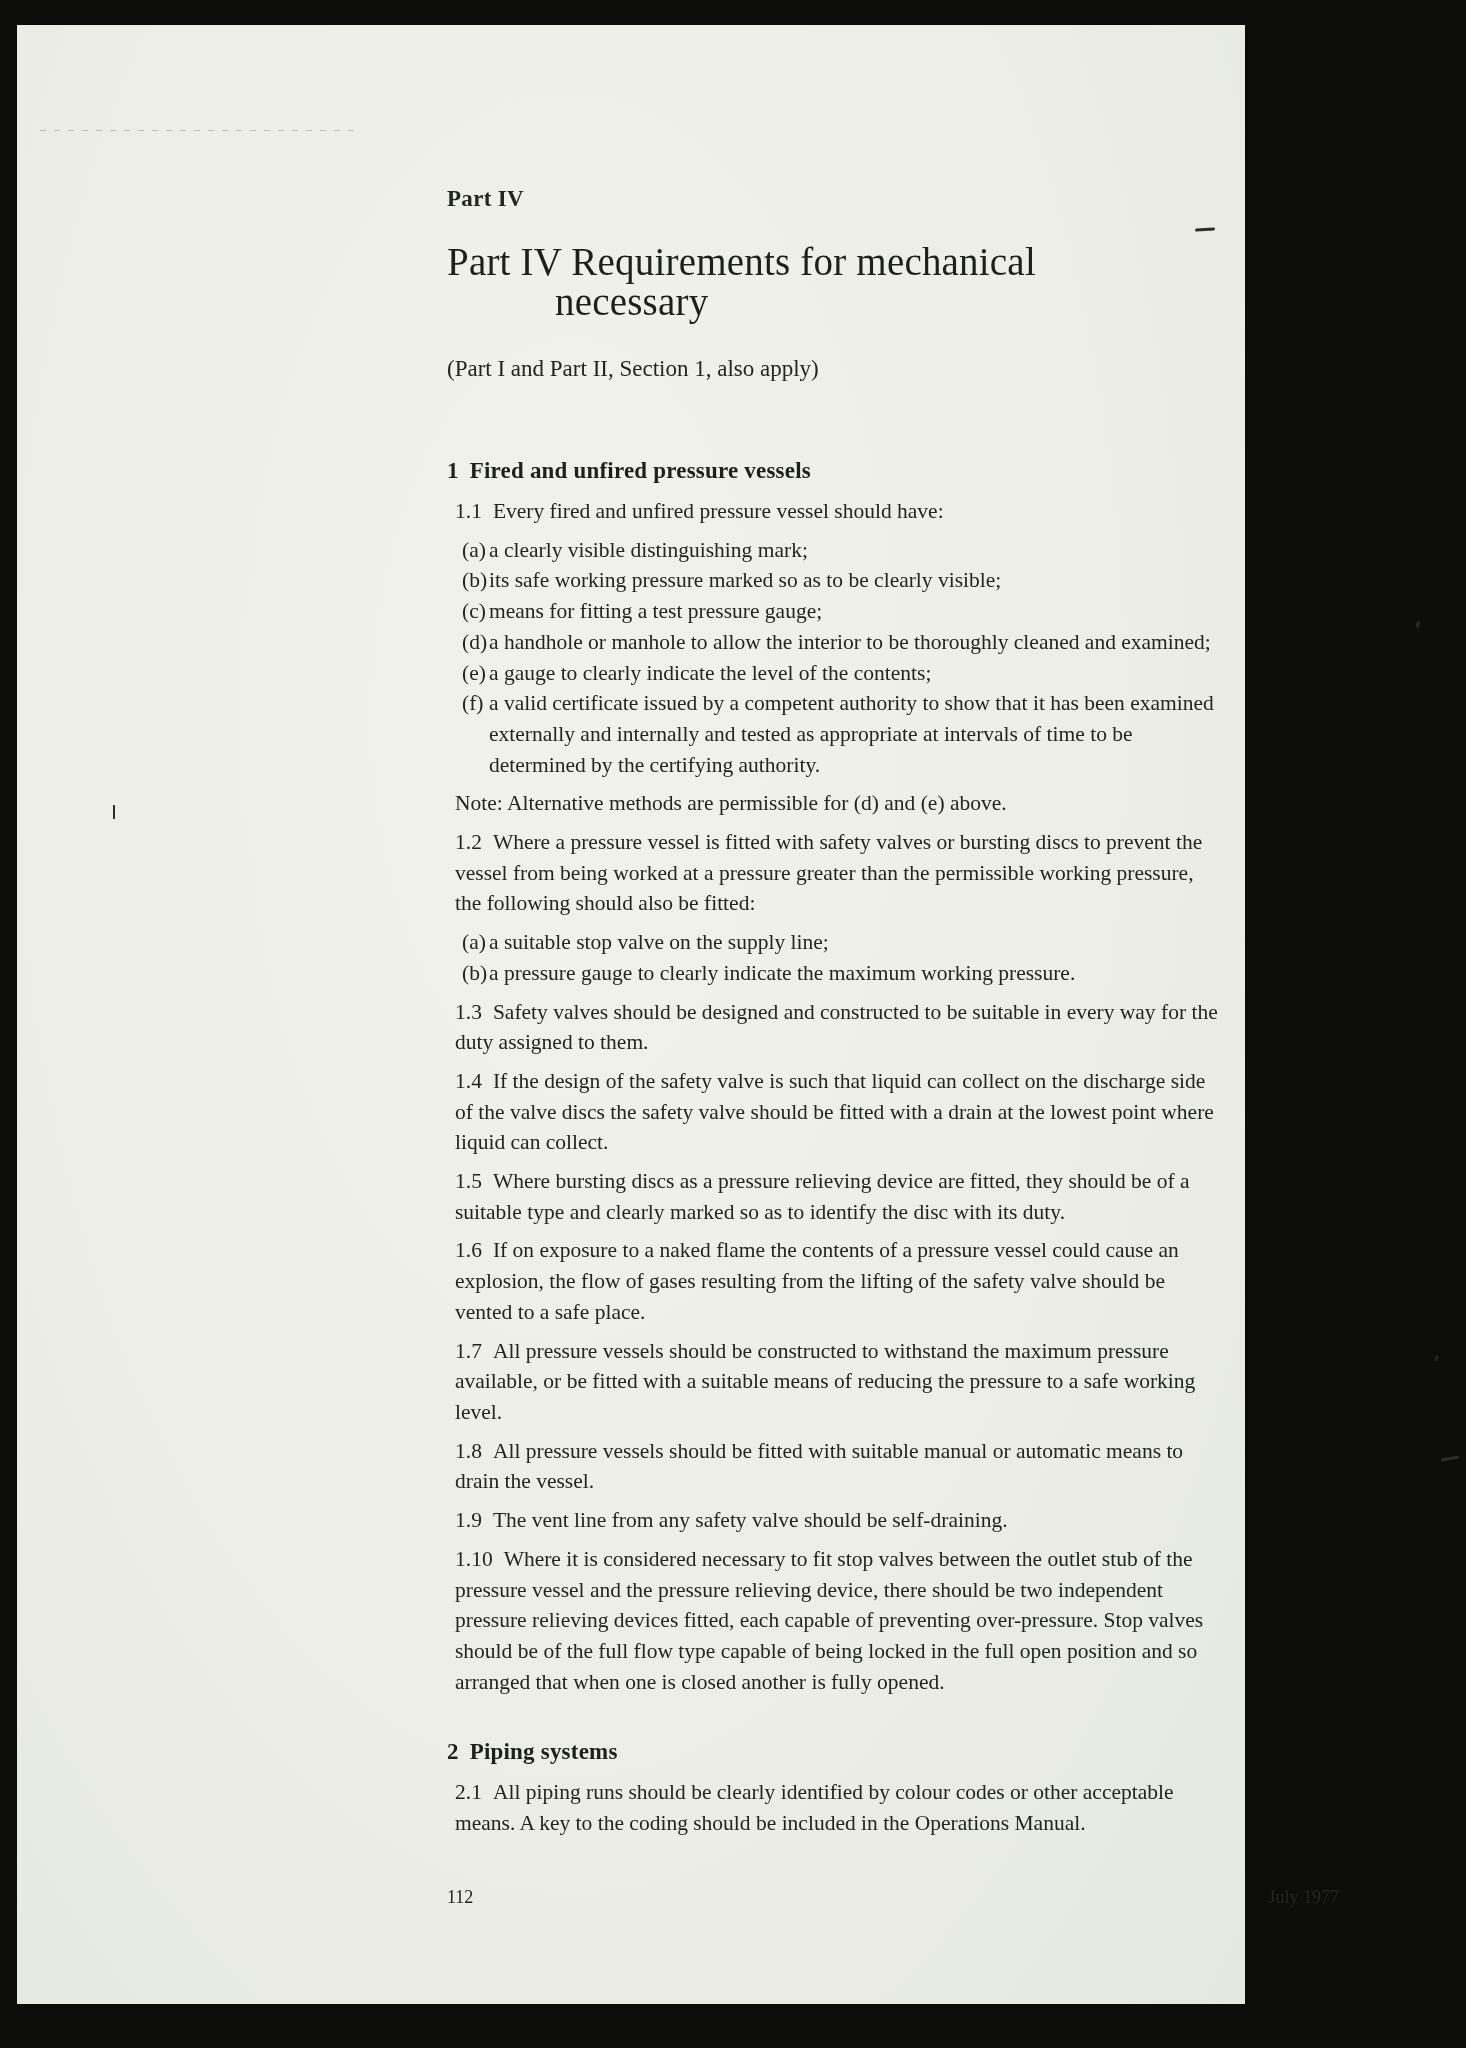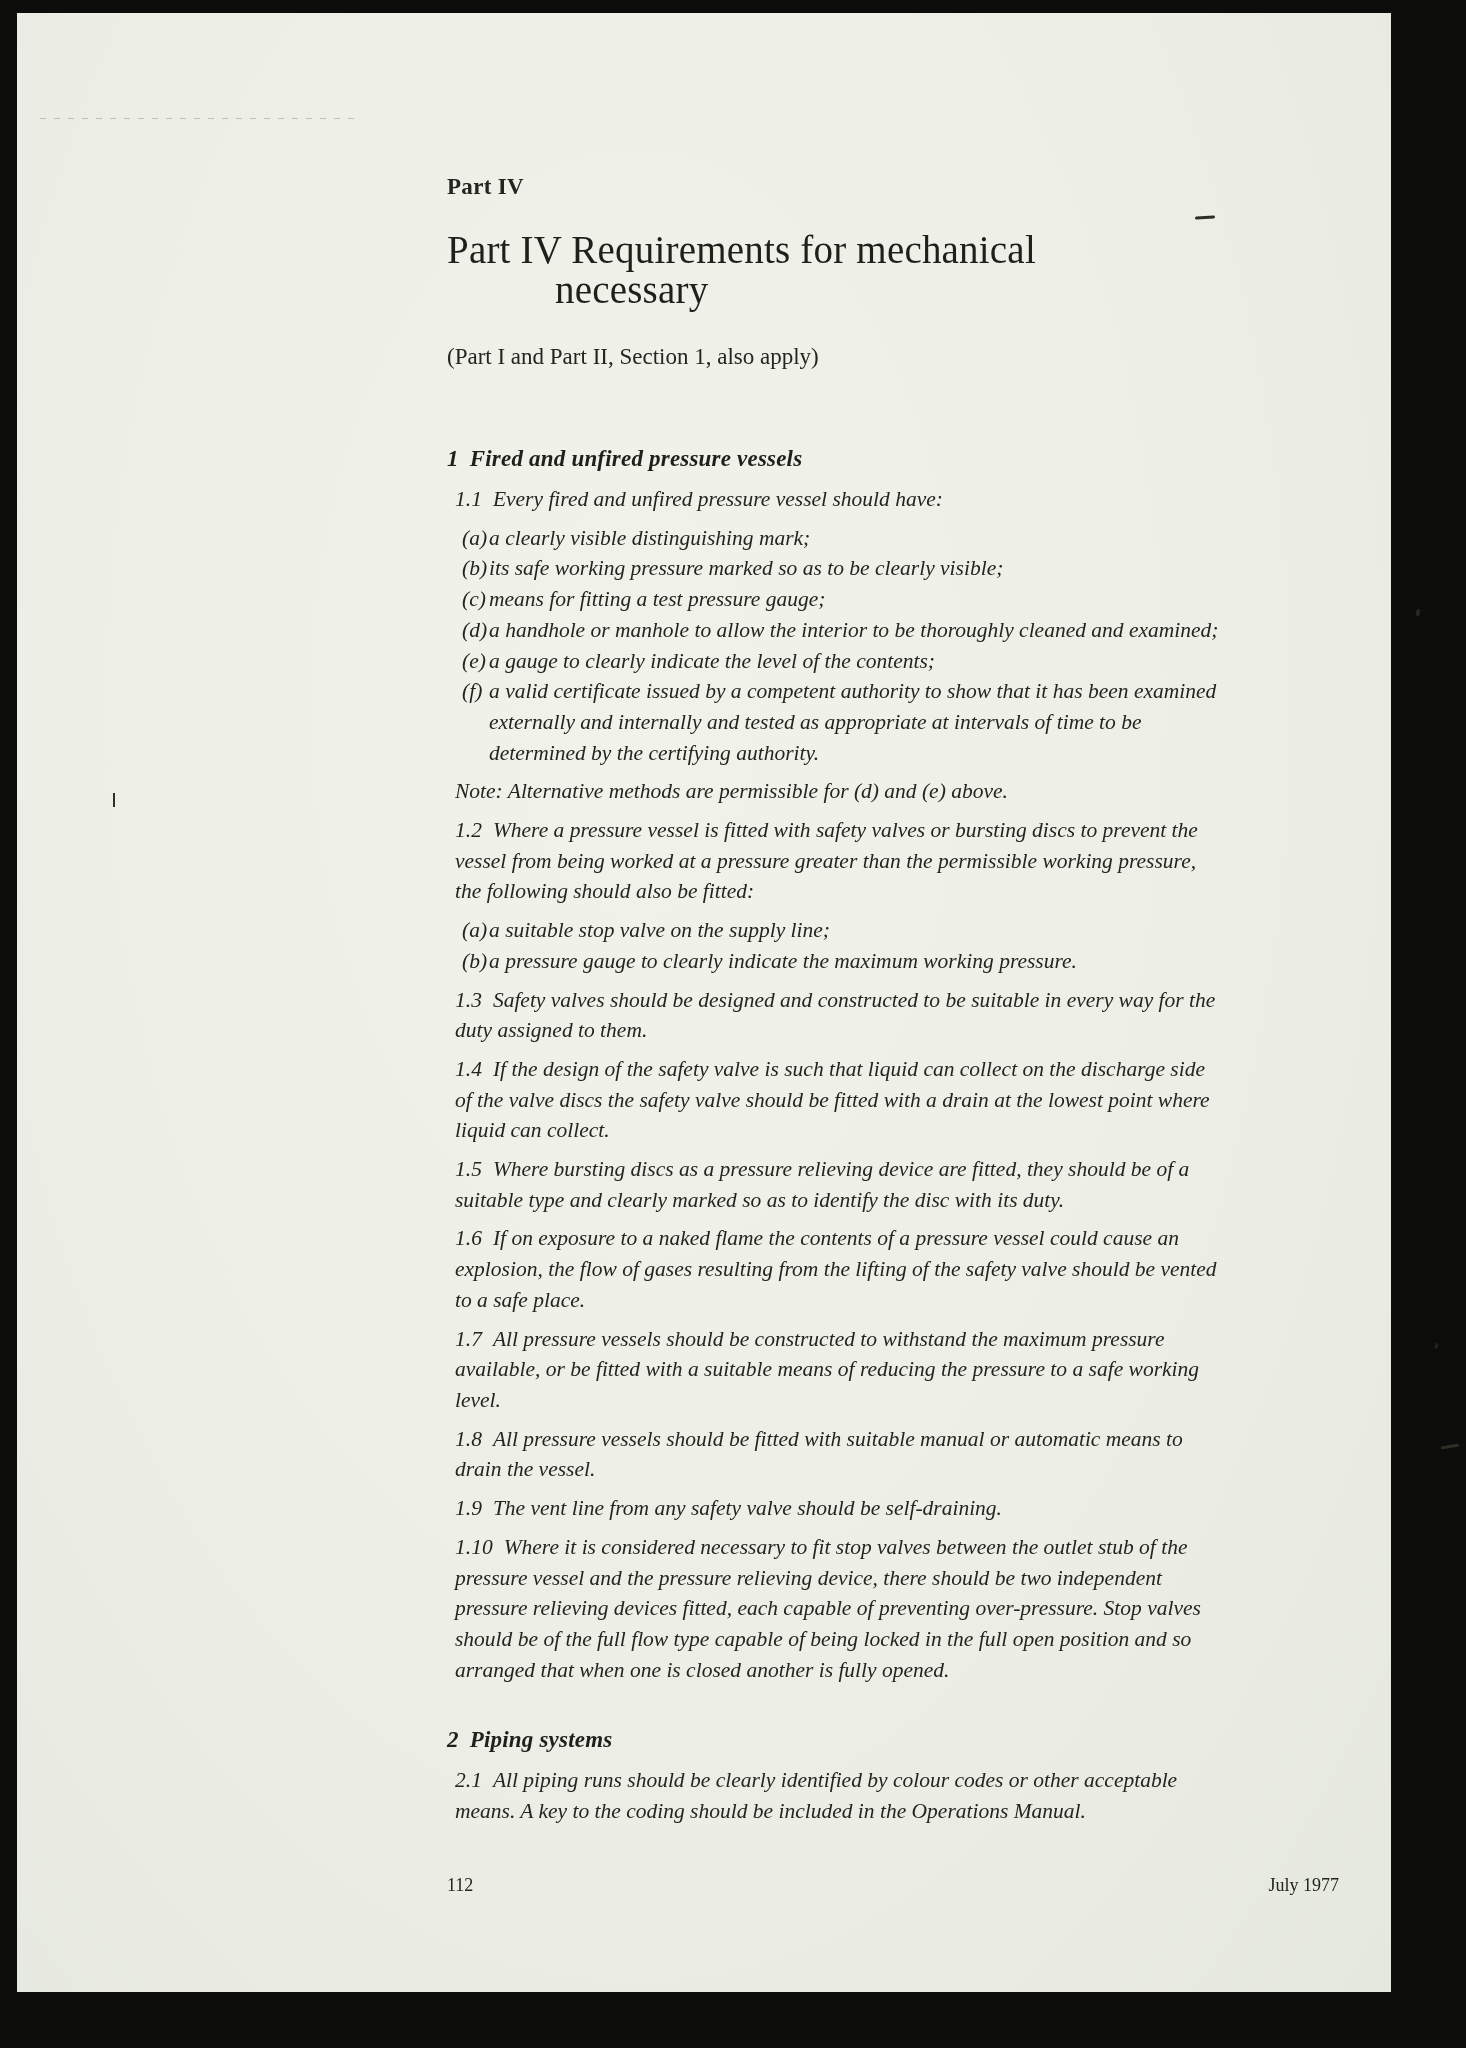--- a/index.html
+++ b/index.html
@@ -6,22 +6,22 @@
   html, body { margin: 0; padding: 0; }
   body {
     width: 1466px; height: 2048px;
     position: relative;
     background: #0c0d0a;
     overflow: hidden;
     font-family: "Liberation Serif", "DejaVu Serif", serif;
   }
   .paper {
     position: absolute;
-    left: 17px; top: 13px;
-    width: 1374px; height: 1979px;
+    left: 17px; top: 25px;
+    width: 1228px; height: 1979px;
     background: radial-gradient(ellipse at 45% 35%, #f1f3eb 0%, #edefe7 55%, #e5e8de 100%);
   }
   .content {
     position: absolute;
     left: 430px; top: 159px;
     width: 905px;
     color: #22261e;
   }
   .kicker {
     font-size: 23px;
@@ -41,21 +41,20 @@
   .title .t2 { display: block; padding-left: 108px; }
   .subtitle {
     font-size: 23px;
     margin: 0 0 72px 0;
     line-height: 30px;
   }
   .text-column {
     width: 782px;
     font-size: 21.5px;
     line-height: 30.7px;
-    font-style: italic;
   }
   .sec-heading {
     font-size: 23px;
     font-weight: 700;
     letter-spacing: 0.2px;
     margin: 0 0 10px 0;
     line-height: 30px;
     color: #1d211a;
   }
   .sec-heading .hnum { padding-right: 11px; }

